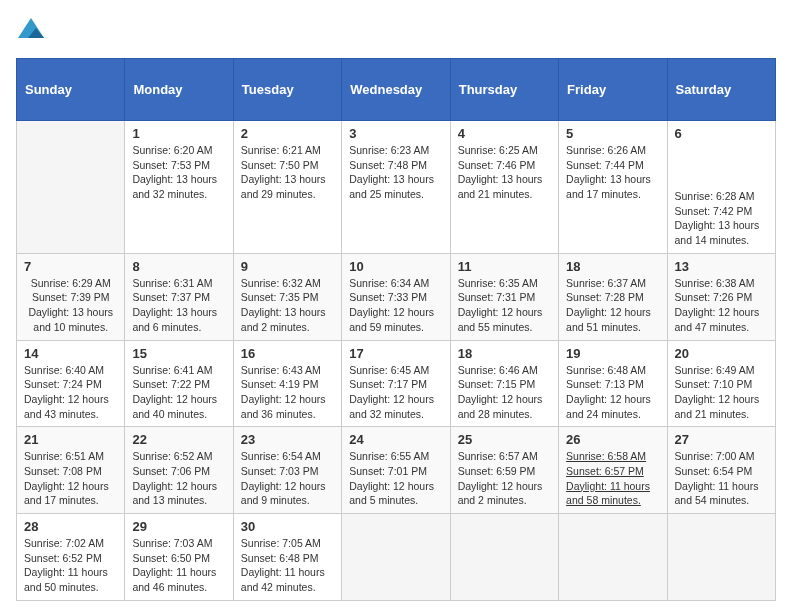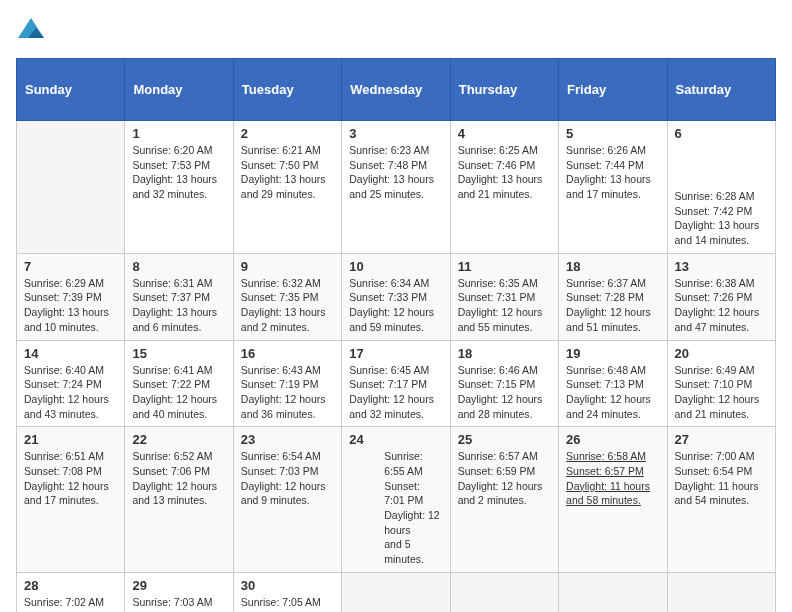--- a/index.html
+++ b/index.html
@@ -169,21 +169,21 @@
           <span class="day-number">6</span>
           <div class="day-info" style="white-space: pre-line; margin-top: 48px;">Sunrise: 6:28 AM
 Sunset: 7:42 PM
 Daylight: 13 hours
 and 14 minutes.</div>
         </td>
       </tr>
       <tr>
         <td>
           <span class="day-number">7</span>
-          <div class="day-info" style="white-space: pre-line;">Sunrise: 6:29 AM
+          <div class="day-info" style="white-space: pre-line; text-align: center;">Sunrise: 6:29 AM
 Sunset: 7:39 PM
 Daylight: 13 hours
 and 10 minutes.</div>
         </td>
         <td>
           <span class="day-number">8</span>
           <div class="day-info" style="white-space: pre-line;">Sunrise: 6:31 AM
 Sunset: 7:37 PM
 Daylight: 13 hours
 and 6 minutes.</div>
@@ -235,21 +235,21 @@
         <td>
           <span class="day-number">15</span>
           <div class="day-info" style="white-space: pre-line;">Sunrise: 6:41 AM
 Sunset: 7:22 PM
 Daylight: 12 hours
 and 40 minutes.</div>
         </td>
         <td>
           <span class="day-number">16</span>
           <div class="day-info" style="white-space: pre-line;">Sunrise: 6:43 AM
-Sunset: 7:19 PM
+Sunset: 4:19 PM
 Daylight: 12 hours
 and 36 minutes.</div>
         </td>
         <td>
           <span class="day-number">17</span>
           <div class="day-info" style="white-space: pre-line;">Sunrise: 6:45 AM
 Sunset: 7:17 PM
 Daylight: 12 hours
 and 32 minutes.</div>
         </td>
@@ -292,21 +292,21 @@
         </td>
         <td>
           <span class="day-number">23</span>
           <div class="day-info" style="white-space: pre-line;">Sunrise: 6:54 AM
 Sunset: 7:03 PM
 Daylight: 12 hours
 and 9 minutes.</div>
         </td>
         <td>
           <span class="day-number">24</span>
-          <div class="day-info" style="white-space: pre-line; margin-left: 35px;">Sunrise: 6:55 AM
+          <div class="day-info" style="white-space: pre-line;">Sunrise: 6:55 AM
 Sunset: 7:01 PM
 Daylight: 12 hours
 and 5 minutes.</div>
         </td>
         <td>
           <span class="day-number">25</span>
           <div class="day-info" style="white-space: pre-line;">Sunrise: 6:57 AM
 Sunset: 6:59 PM
 Daylight: 12 hours
 and 2 minutes.</div>

